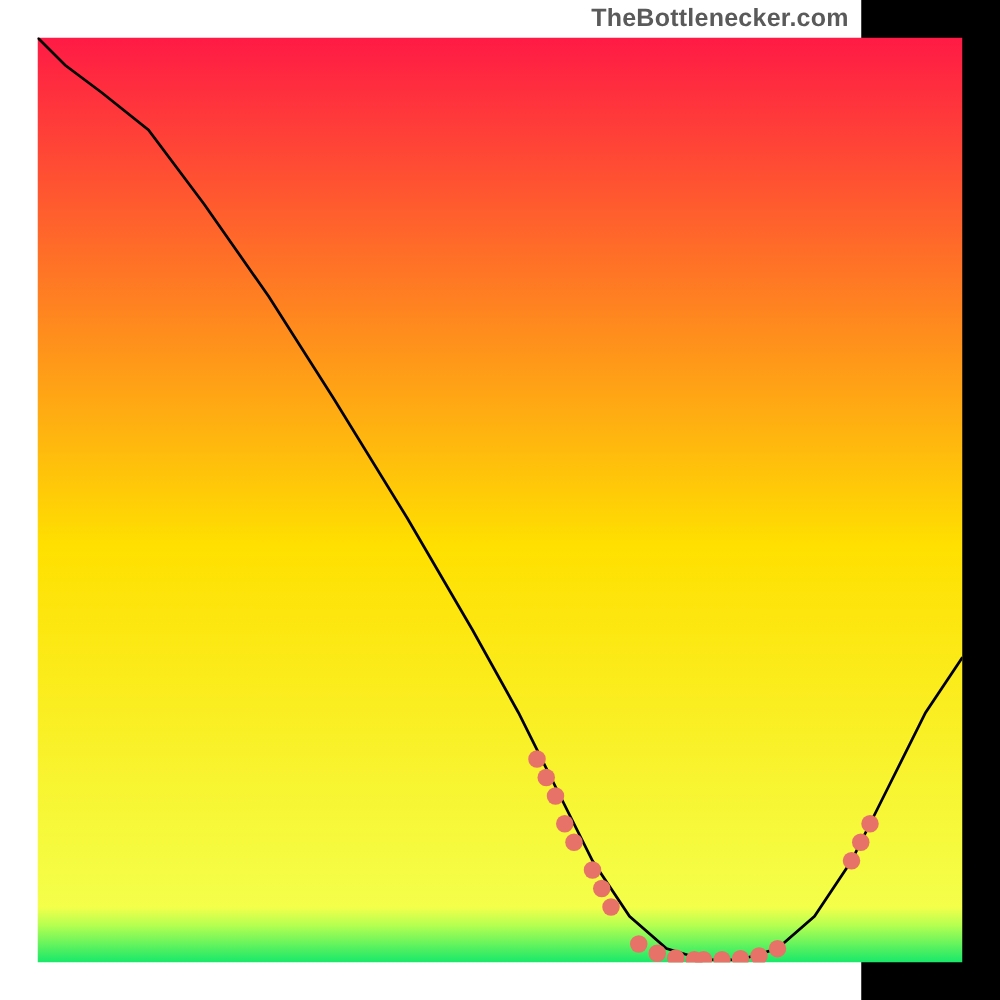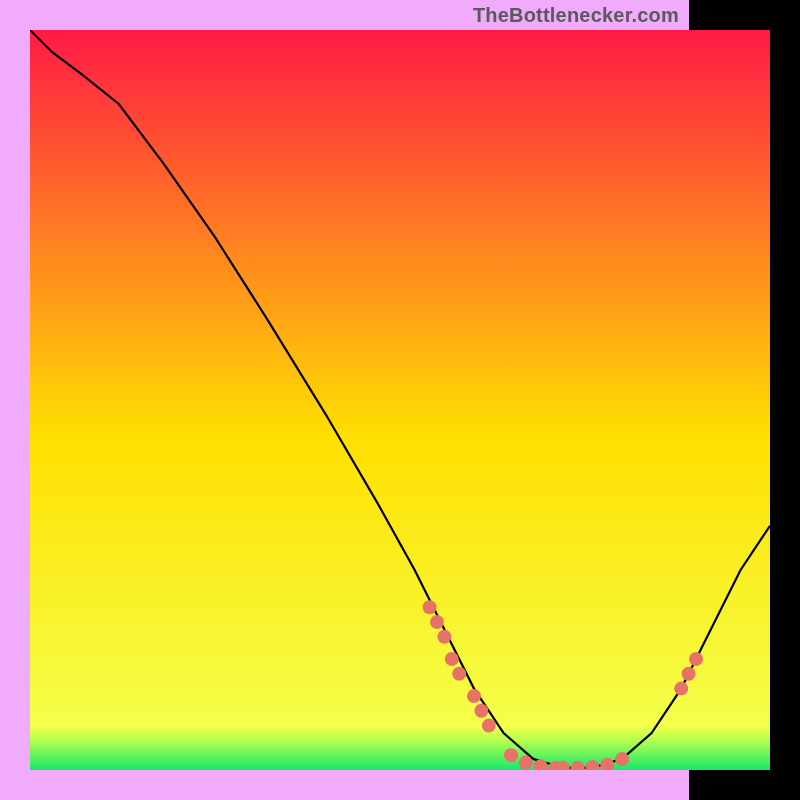--- a/index.html
+++ b/index.html
@@ -1,21 +1,21 @@
 <!DOCTYPE html>
 <html><head>
 <meta charset="utf-8">
 <style>
   * { margin: 0; padding: 0; box-sizing: border-box; }
   html, body { width: 800px; height: 800px; background: #000; overflow: hidden; }
   .container {
     position: relative;
     width: 689px;
     height: 800px;
-    background: #f0abfc;
+    background: #ffffff;
   }
   .watermark {
     position: absolute;
     top: 4px;
     right: 10px;
     color: #5a5a5a;
     font-family: Arial, Helvetica, sans-serif;
     font-size: 20px;
     font-weight: 600;
     letter-spacing: 0.2px;

